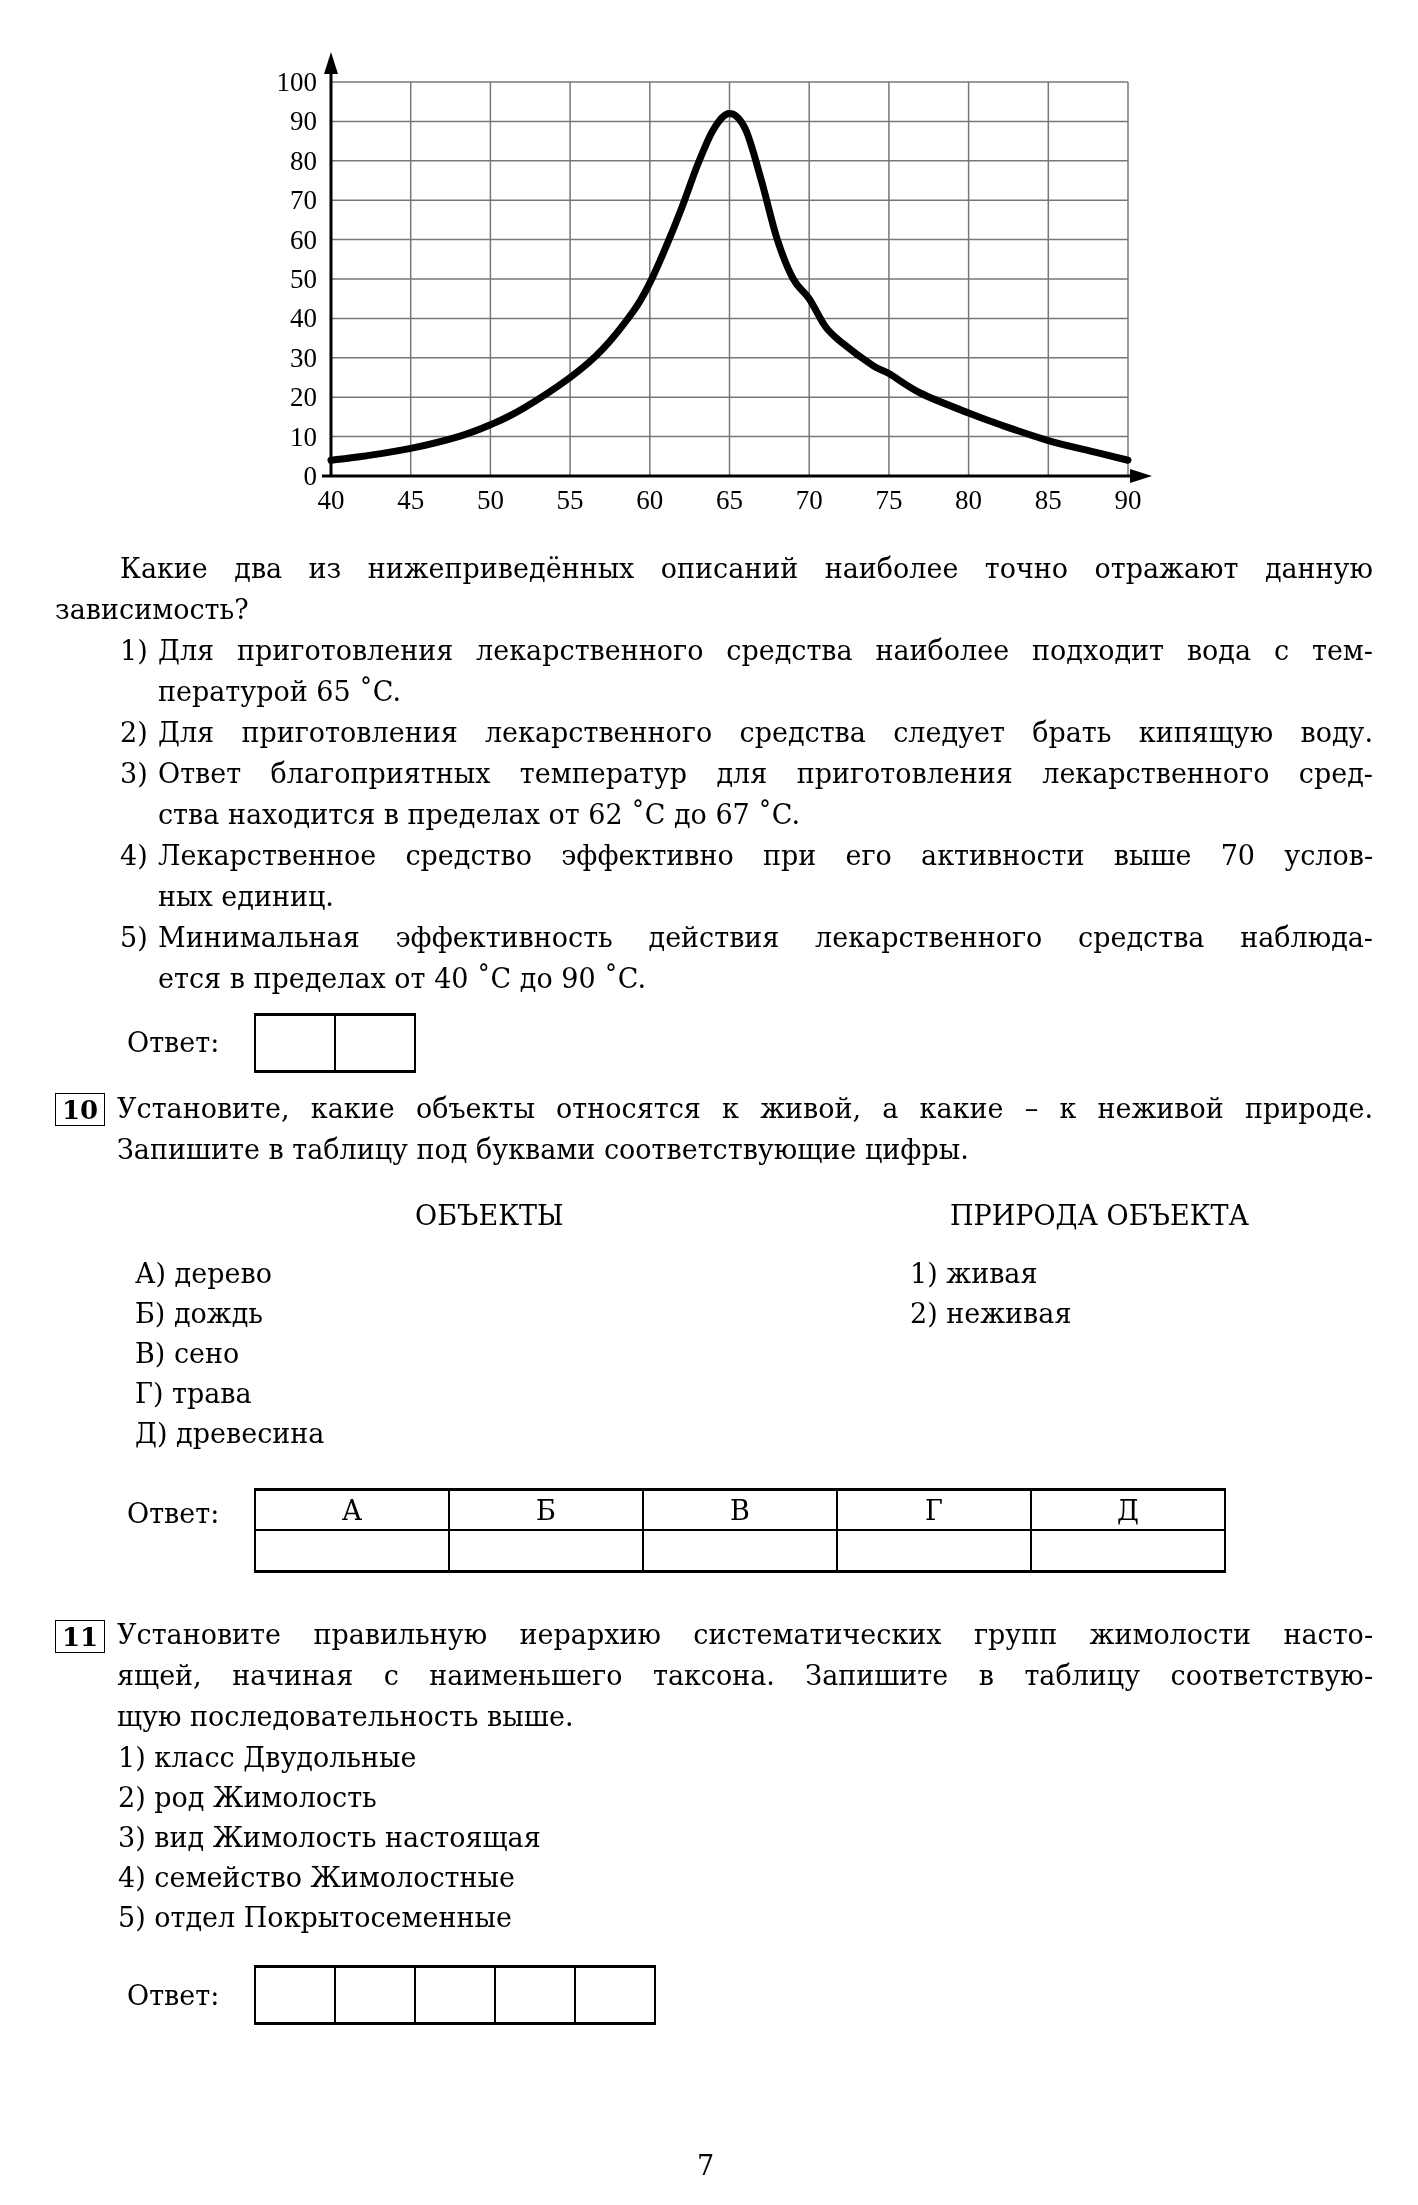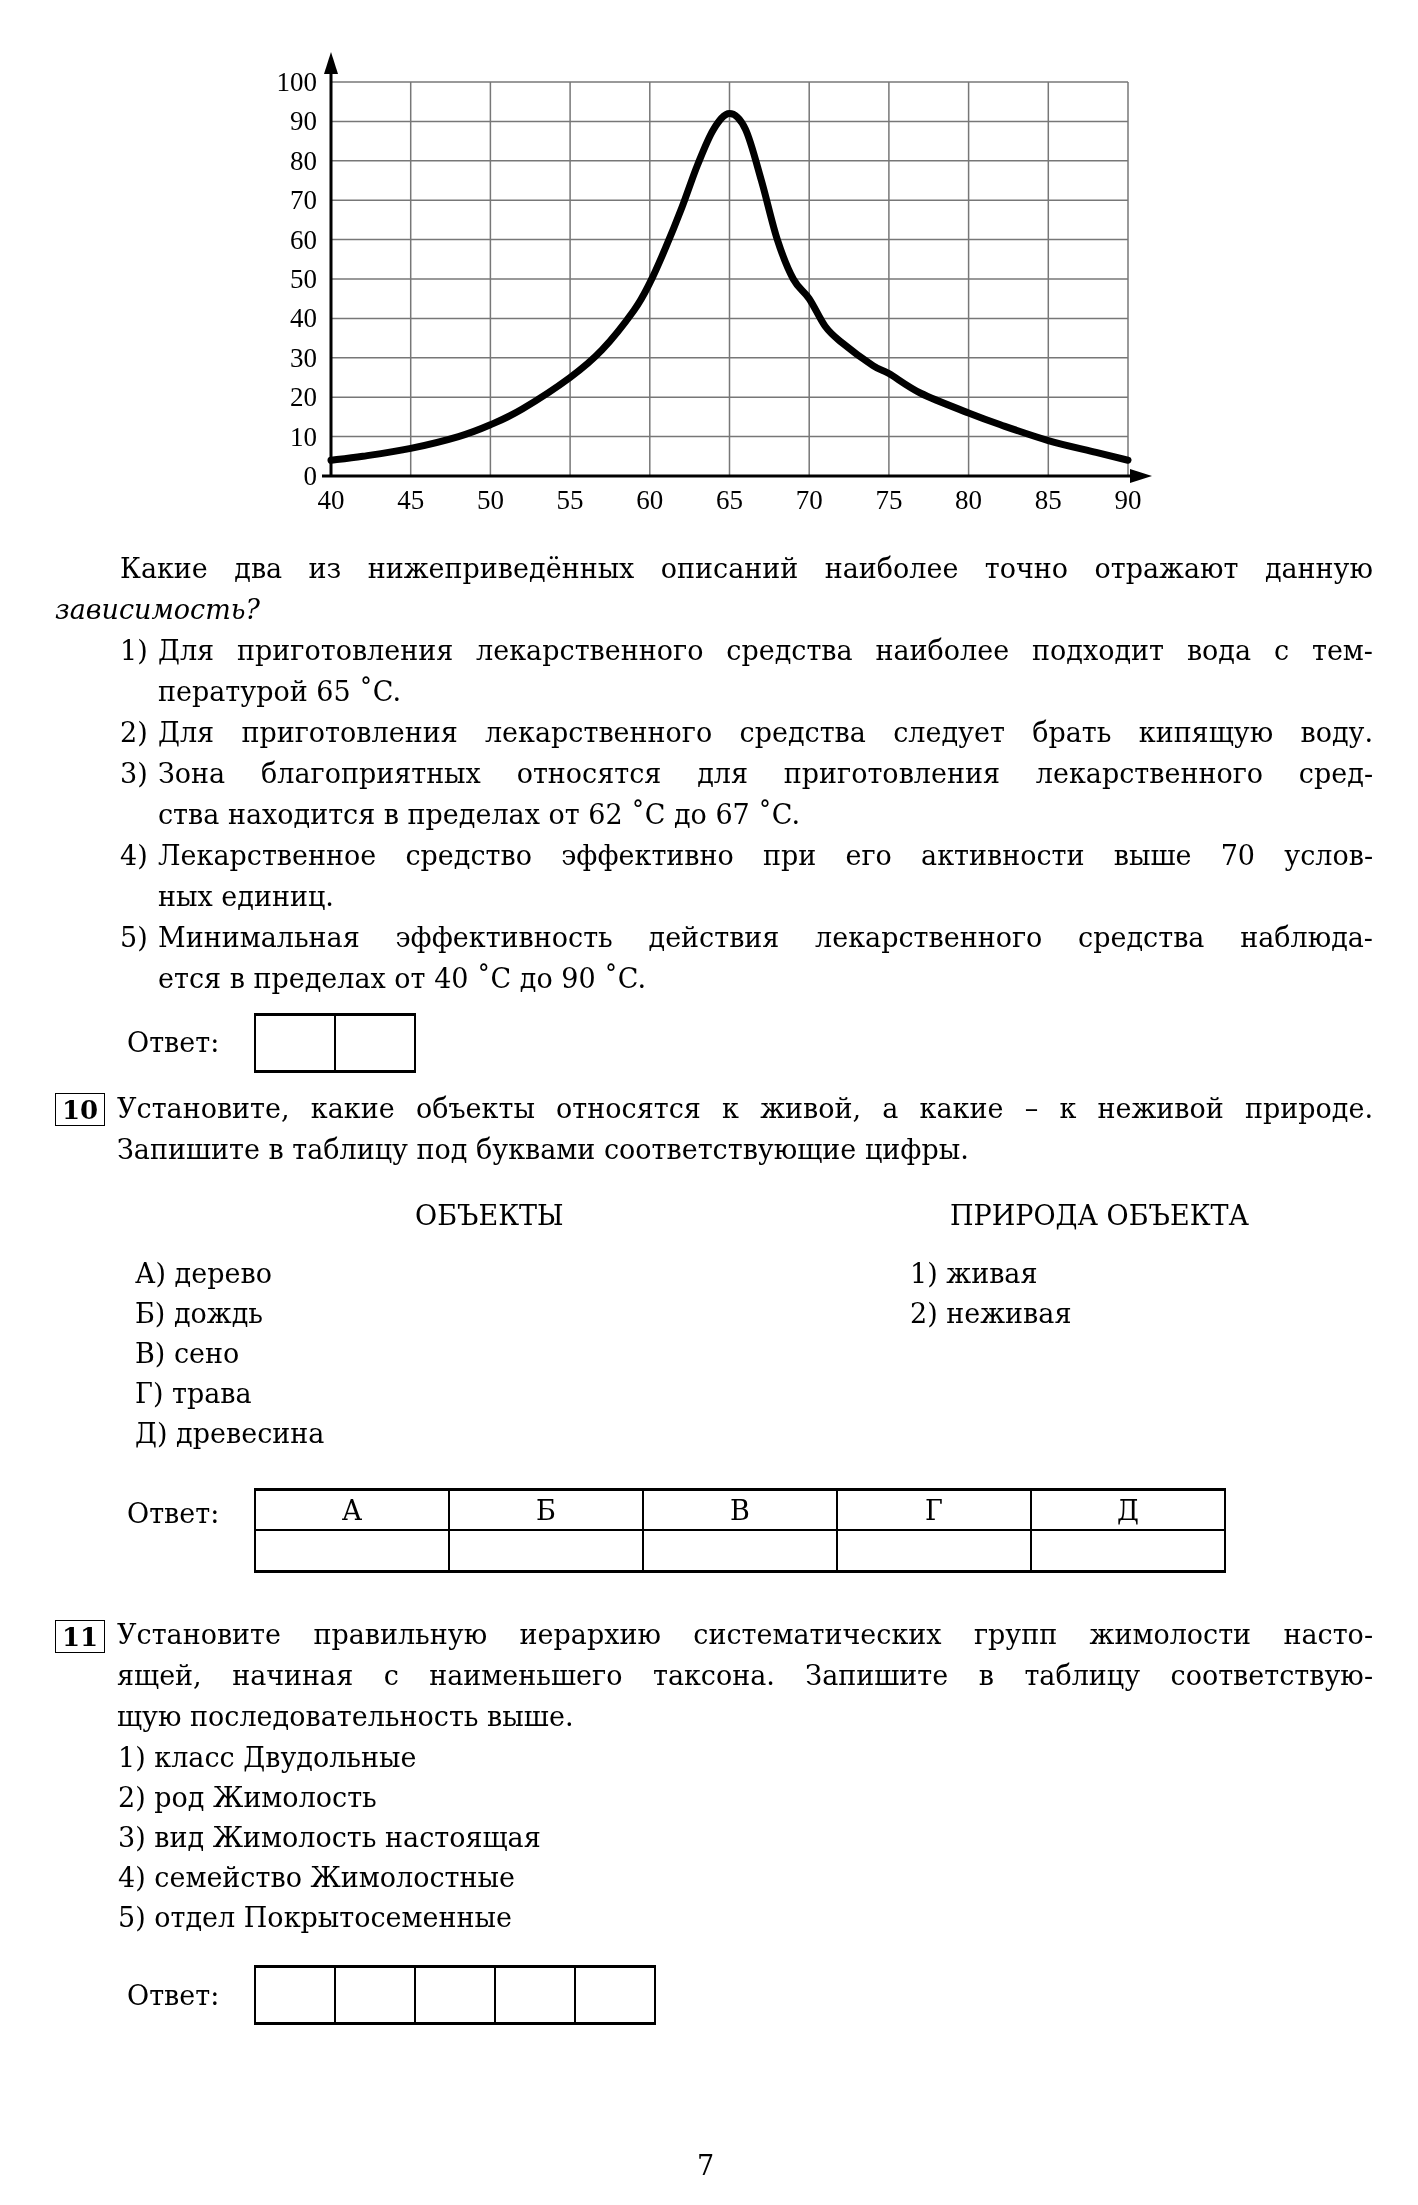--- a/index.html
+++ b/index.html
@@ -78,31 +78,31 @@
       <text x="809.2" y="509" text-anchor="middle">70</text>
       <text x="888.9" y="509" text-anchor="middle">75</text>
       <text x="968.6" y="509" text-anchor="middle">80</text>
       <text x="1048.3000000000002" y="509" text-anchor="middle">85</text>
       <text x="1128" y="509" text-anchor="middle">90</text>
     </g>
   <path id="curve" fill="none" stroke="#000" stroke-width="7" stroke-linejoin="round" stroke-linecap="round" d="M331,460.24 C336.31333333333333,459.58333333333337 349.5966666666667,458.27 362.88,456.3 C376.1633333333333,454.33000000000004 394.76,451.7033333333334 410.7,448.42 C426.64,445.13666666666666 445.2366666666667,440.54 458.52,436.6 C471.8033333333333,432.66 479.7733333333333,429.37666666666667 490.4,424.78 C501.02666666666664,420.1833333333333 508.9966666666666,416.9 522.28,409.02 C535.5633333333333,401.14 556.8166666666667,387.35 570.1,377.5 C583.3833333333333,367.65 591.3533333333334,361.08333333333337 601.98,349.92 C612.6066666666667,338.75666666666666 625.89,321.68333333333334 633.86,310.52 C641.83,299.3566666666666 644.4866666666667,293.44666666666666 649.8,282.94 C655.1133333333332,272.43333333333334 660.4266666666666,259.9566666666667 665.74,247.48000000000002 C671.0533333333334,235.00333333333336 676.3666666666668,221.86999999999998 681.6800000000001,208.07999999999998 C686.9933333333333,194.29 692.3066666666667,177.87333333333333 697.62,164.74 C702.9333333333333,151.60666666666668 708.2466666666667,137.81666666666663 713.56,129.27999999999997 C718.8733333333332,120.7433333333333 724.1866666666666,113.51999999999998 729.5,113.51999999999998 C734.8133333333334,113.51999999999998 740.1266666666667,118.11666666666663 745.44,129.27999999999997 C750.7533333333334,140.4433333333333 756.0666666666668,162.11333333333332 761.3800000000001,180.5 C766.6933333333334,198.88666666666668 772.0066666666668,223.18333333333337 777.32,239.60000000000002 C782.6333333333333,256.0166666666667 787.9466666666667,269.15 793.26,279 C798.5733333333333,288.85 803.8866666666668,290.82 809.2,298.7 C814.5133333333333,306.58 819.8266666666667,319.0566666666666 825.14,326.28 C830.4533333333333,333.50333333333333 833.1099999999999,335.4733333333333 841.0799999999999,342.03999999999996 C849.05,348.6066666666666 864.99,360.4266666666667 872.96,365.68 C880.9300000000001,370.93333333333334 880.93,368.96333333333337 888.9,373.56 C896.87,378.15666666666664 907.4966666666667,386.6933333333333 920.78,393.26 C934.0633333333333,399.82666666666665 955.3166666666667,407.70666666666665 968.6,412.96 C981.8833333333333,418.2133333333333 987.1966666666667,420.1833333333333 1000.48,424.78 C1013.7633333333333,429.37666666666667 1032.3600000000001,435.9433333333333 1048.3000000000002,440.54 C1064.2400000000002,445.1366666666667 1082.8366666666666,449.0766666666667 1096.12,452.36 C1109.4033333333332,455.6433333333333 1122.6866666666667,458.9266666666667 1128,460.24"></path>
 </svg>
 
 <div class="abs txt just" style="left:120px; top:548px; width:1253px;">Какие два из нижеприведённых описаний наиболее точно отражают данную</div>
-<div class="abs txt" style="left:55px; top:589px;font-style:italic;">зависимость?</div>
+<div class="abs txt" style="left:55px; top:589px;">зависимость?</div>
 
 <div class="abs txt" style="left:120px; top:630px;">1)</div>
 <div class="abs txt just" style="left:158px; top:630px; width:1215px;">Для приготовления лекарственного средства наиболее подходит вода с тем-</div>
 <div class="abs txt" style="left:158px; top:671px;">пературой 65 ˚C.</div>
 
 <div class="abs txt" style="left:120px; top:712px;">2)</div>
 <div class="abs txt just" style="left:158px; top:712px; width:1215px;">Для приготовления лекарственного средства следует брать кипящую воду.</div>
 
 <div class="abs txt" style="left:120px; top:753px;">3)</div>
-<div class="abs txt just" style="left:158px; top:753px; width:1215px;">Зона благоприятных относятся для приготовления лекарственного сред-</div>
+<div class="abs txt just" style="left:158px; top:753px; width:1215px;">Ответ благоприятных температур для приготовления лекарственного сред-</div>
 <div class="abs txt" style="left:158px; top:794px;">ства находится в пределах от 62 ˚C до 67 ˚C.</div>
 
 <div class="abs txt" style="left:120px; top:835px;">4)</div>
 <div class="abs txt just" style="left:158px; top:835px; width:1215px;">Лекарственное средство эффективно при его активности выше 70 услов-</div>
 <div class="abs txt" style="left:158px; top:876px;">ных единиц.</div>
 
 <div class="abs txt" style="left:120px; top:917px;">5)</div>
 <div class="abs txt just" style="left:158px; top:917px; width:1215px;">Минимальная эффективность действия лекарственного средства наблюда-</div>
 <div class="abs txt" style="left:158px; top:958px;">ется в пределах от 40 ˚C до 90 ˚C.</div>
 

